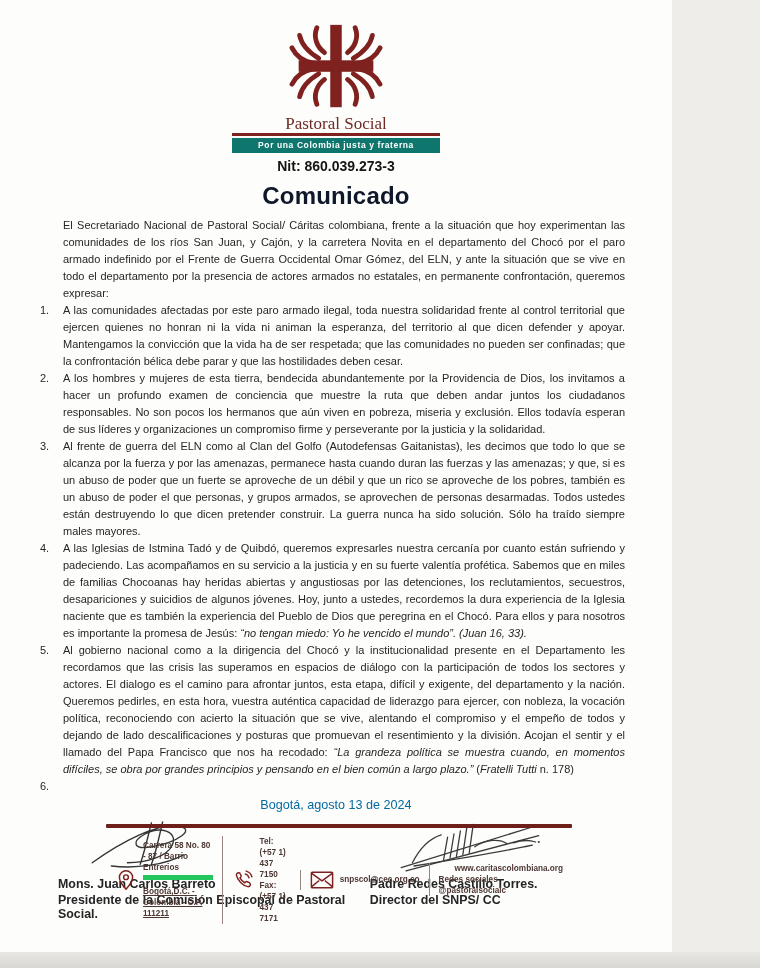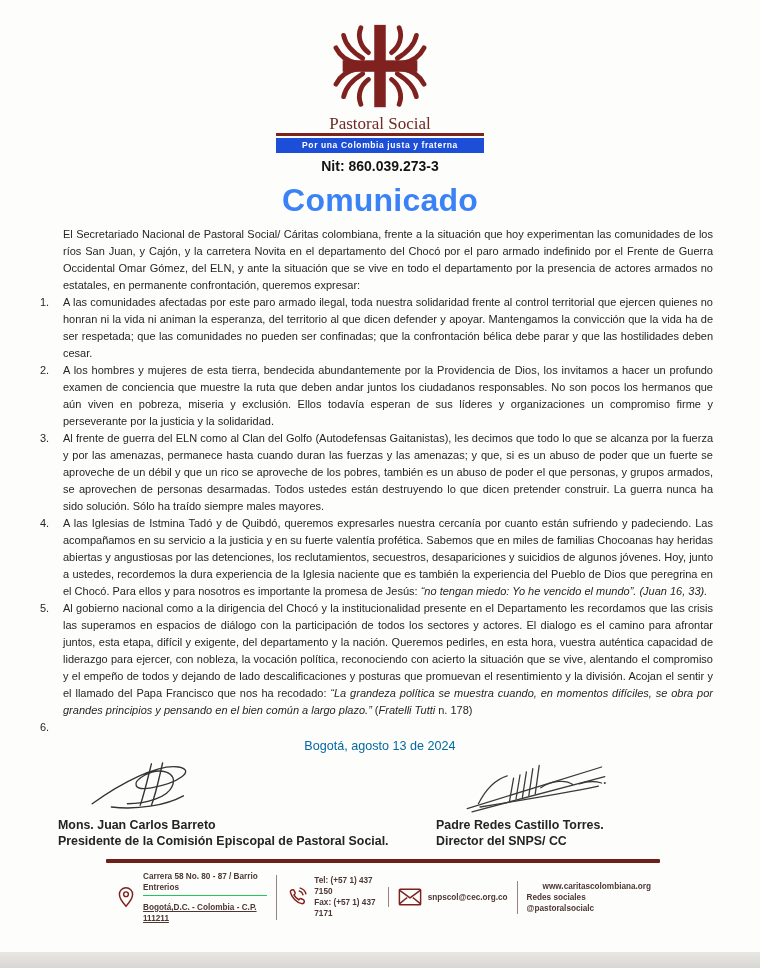--- a/index.html
+++ b/index.html
@@ -5,50 +5,50 @@
   html,body{margin:0;padding:0;}
   body{
     width:760px;height:968px;
     background:#efedea;
     font-family:"Liberation Sans",sans-serif;
     position:relative;
     -webkit-font-smoothing:antialiased;
   }
   .page{
     position:absolute;top:0;left:0;
-    width:760px;height:952px;
+    width:672px;height:952px;
     background:#fdfdfc;
     overflow:hidden;
   }
   .bottom-strip{
     position:absolute;left:0;bottom:0;width:760px;height:16px;
     background:linear-gradient(#e9e7e4,#d9d7d4);
   }
   
   .logo-block{text-align:center;padding-top:22px;line-height:1;}
   .cross-svg{display:block;margin:0 auto;}
   .org-small{
     font-family:"Liberation Serif",serif;
     font-size:17px;color:#6e2a24;margin-top:3px;
   }
   .org-large{
     font-family:"Liberation Serif",serif;
     font-size:28px;color:#7f211e;margin-top:3px;letter-spacing:.3px;
   }
   .tagline{
-    display:inline-block;background:#1d4ed8;color:#fff;
+    display:inline-block;background:#0f766e;color:#fff;
     font-size:8.5px;font-weight:700;letter-spacing:.6px;
     padding:3px 14px 3px;margin-top:4px;min-width:180px;
     border-top:2px solid #fdfdfc;box-shadow:0 -3px 0 #7f211e;
   }
   .nit{font-weight:700;font-size:14px;color:#141414;margin-top:6px;text-align:center;}
 
   
   .title{
-    text-align:center;font-size:32px;font-weight:700;color:#3b82f6;
+    text-align:center;font-size:24px;font-weight:700;color:#0f172a;
     margin-top:9px;letter-spacing:.2px;
   }
 
   
   .content{
     margin:7px 47px 0 38px;
     font-size:11px;line-height:17px;color:#262626;
     text-align:justify;
   }
   .intro{margin:0 0 0 25px;}
@@ -69,21 +69,21 @@
   .sig-name{font-weight:700;font-size:12.4px;color:#242424;margin-top:3px;}
   .sig-role{font-weight:700;font-size:12.4px;color:#242424;margin-top:2px;}
 
   
   .footer{position:absolute;left:106px;right:100px;bottom:28px;}
   .footer-bar{height:4px;background:#6e1f1a;border-radius:1px;}
   .footer-cols{display:flex;align-items:center;margin-top:8px;}
   .fcol{display:flex;align-items:center;gap:6px;padding:0 9px;}
   .fcol + .fcol{border-left:1px solid #97837f;}
   .ftext{font-size:8.2px;font-weight:700;color:#4c3733;line-height:1.35;}
-  .addr1{border-bottom:1px solid #22c55e;padding-bottom:2px;margin-bottom:6px;}
+  .addr1{border-bottom:5px solid #22c55e;padding-bottom:2px;margin-bottom:6px;}
   .ficon{flex:0 0 auto;display:flex;align-items:center;}
 </style>
 </head>
 <body>
 
 <div class="page">
 
   <div class="logo-block">
     <svg class="cross-svg" width="96" height="90" viewBox="0 0 100 94" aria-hidden="true">
       <g stroke="#7f211e" stroke-width="5" fill="none" stroke-linecap="round">

